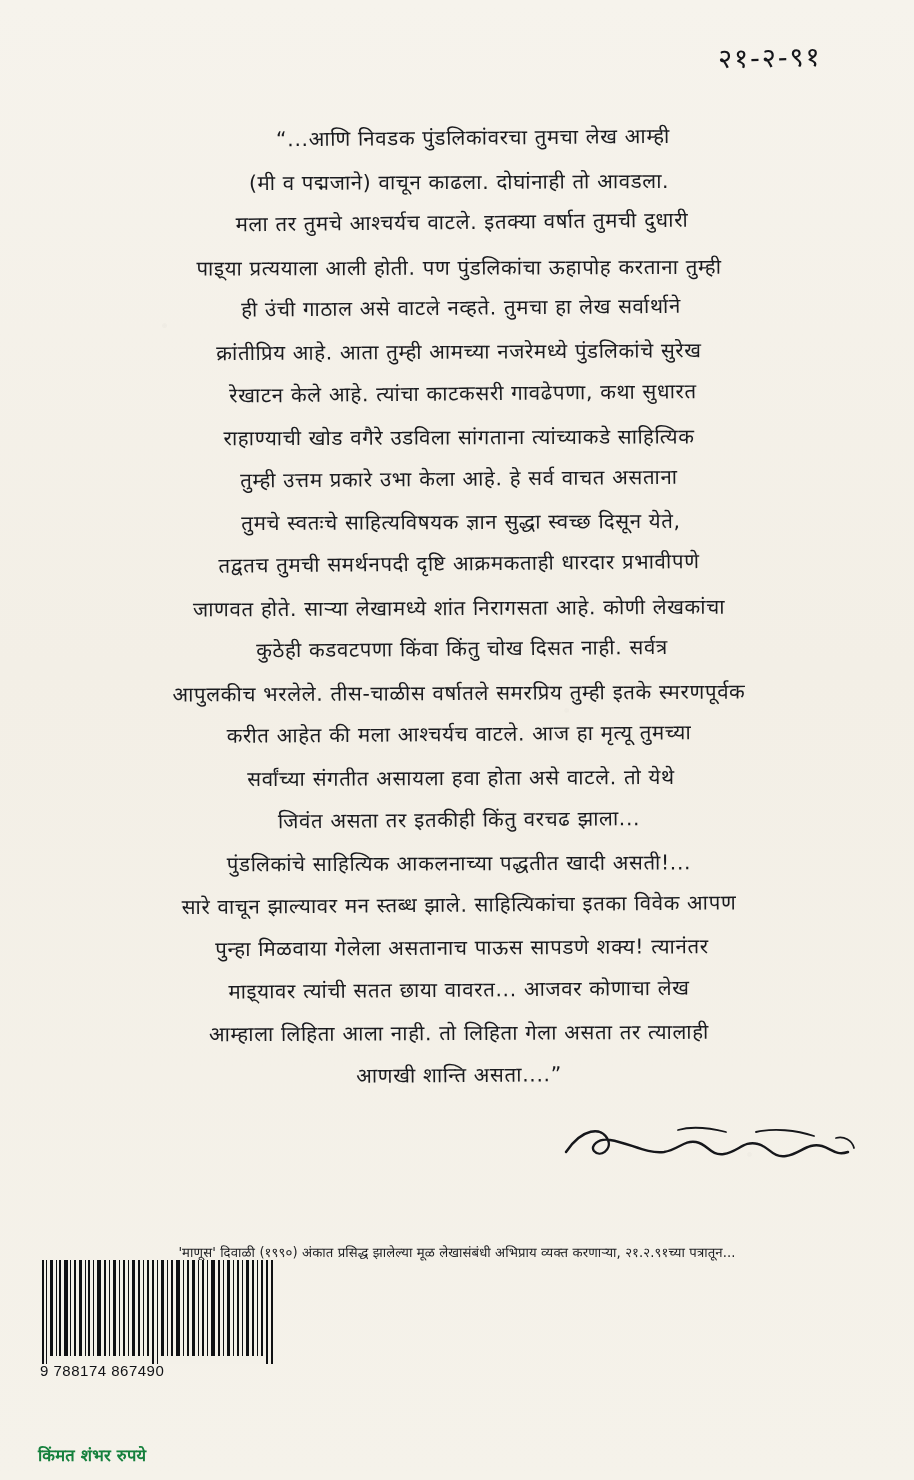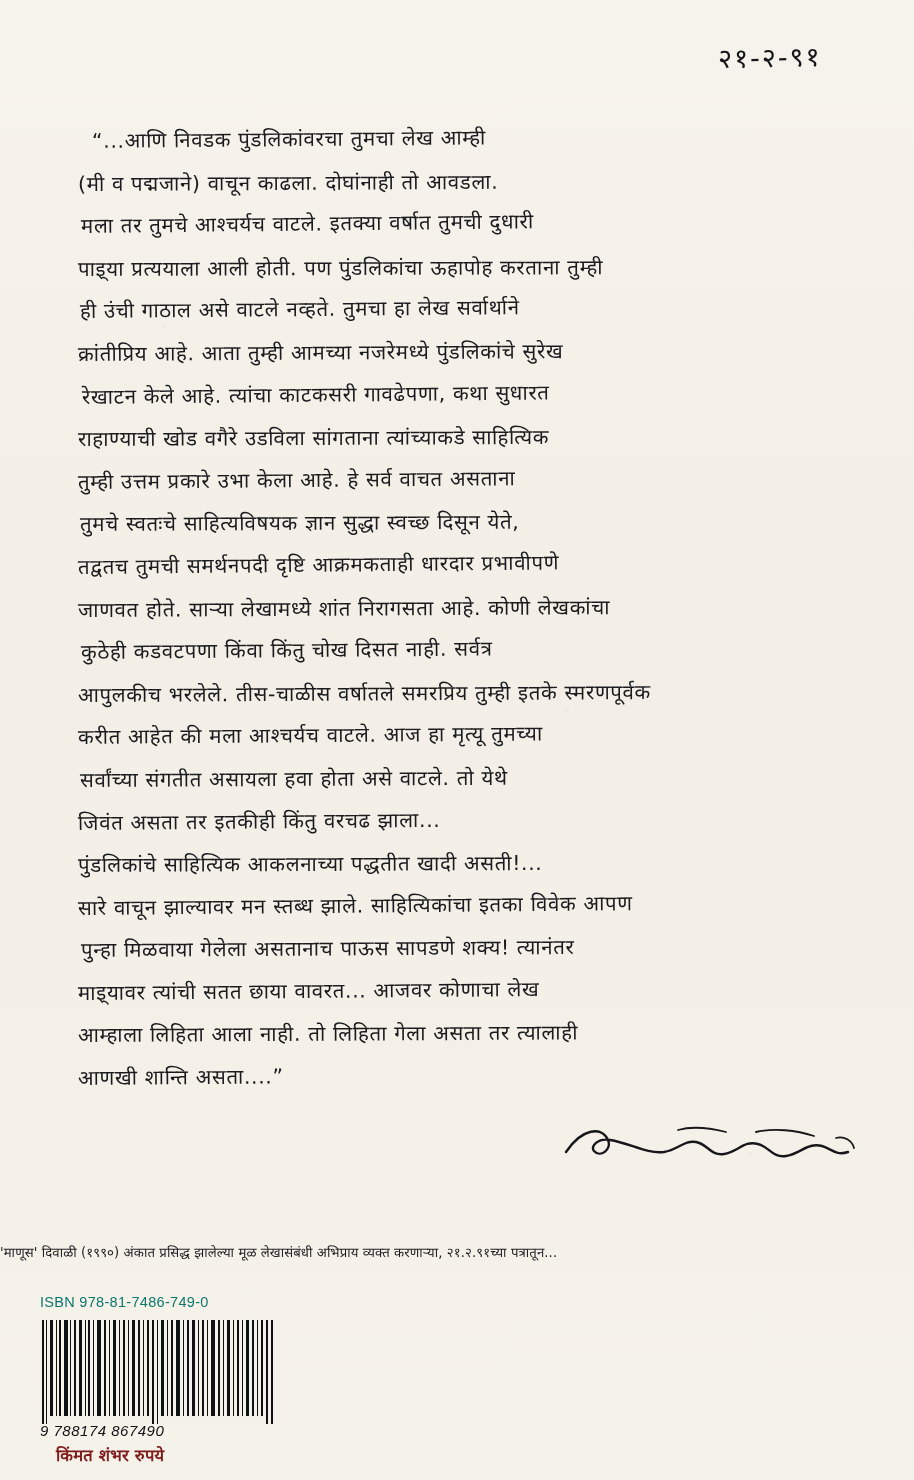--- a/index.html
+++ b/index.html
@@ -37,20 +37,21 @@
     letter-spacing: 2px;
     color: #15161a;
     transform: rotate(-1.2deg);
     font-weight: 500;
   }
   .handwriting-block {
     position: absolute;
     left: 78px;
     top: 120px;
     width: 762px;
+    text-align: center;
   }
   .hw-line {
     display: block;
     font-family: "DejaVu Sans", sans-serif;
     font-size: 20.5px;
     line-height: 42.6px;
     color: #1a1b1f;
     white-space: nowrap;
     letter-spacing: 0.6px;
     transform-origin: left center;
@@ -86,64 +87,63 @@
     width: 300px;
     height: 60px;
   }
   .signature svg { display: block; }
 
   .caption {
     position: absolute;
     left: 0;
     right: 0;
     top: 1243px;
-    text-align: left;
+    text-align: center;
     font-family: "DejaVu Sans", sans-serif;
     font-size: 13.2px;
     color: #1d1e22;
     letter-spacing: 0.1px;
   }
 
   .isbn {
     position: absolute;
     left: 40px;
     top: 1294px;
     font-family: "Liberation Sans", sans-serif;
     font-size: 14.5px;
     color: #0f766e;
     letter-spacing: 0.3px;
   }
 
   .barcode-wrap {
     position: absolute;
     left: 40px;
-    top: 1320px;
+    top: 1260px;
     width: 238px;
-    font-style: italic;
   }
   .barcode {
     width: 238px;
     height: 104px;
     display: block;
   }
   .barcode-number {
     font-family: "Liberation Sans", sans-serif;
     font-size: 15px;
     letter-spacing: 0.5px;
     color: #111216;
     margin-top: -2px;
   }
 
   .price {
     position: absolute;
-    left: 56px;
+    left: 38px;
     top: 1443px;
     font-family: "DejaVu Sans", sans-serif;
     font-size: 16.5px;
-    color: #7f1d1d;
+    color: #15803d;
     font-weight: 600;
     letter-spacing: 0.2px;
   }
 </style>
 </head>
 <body>
 
 <div class="page">
   <div class="paper-grain"></div>
 

